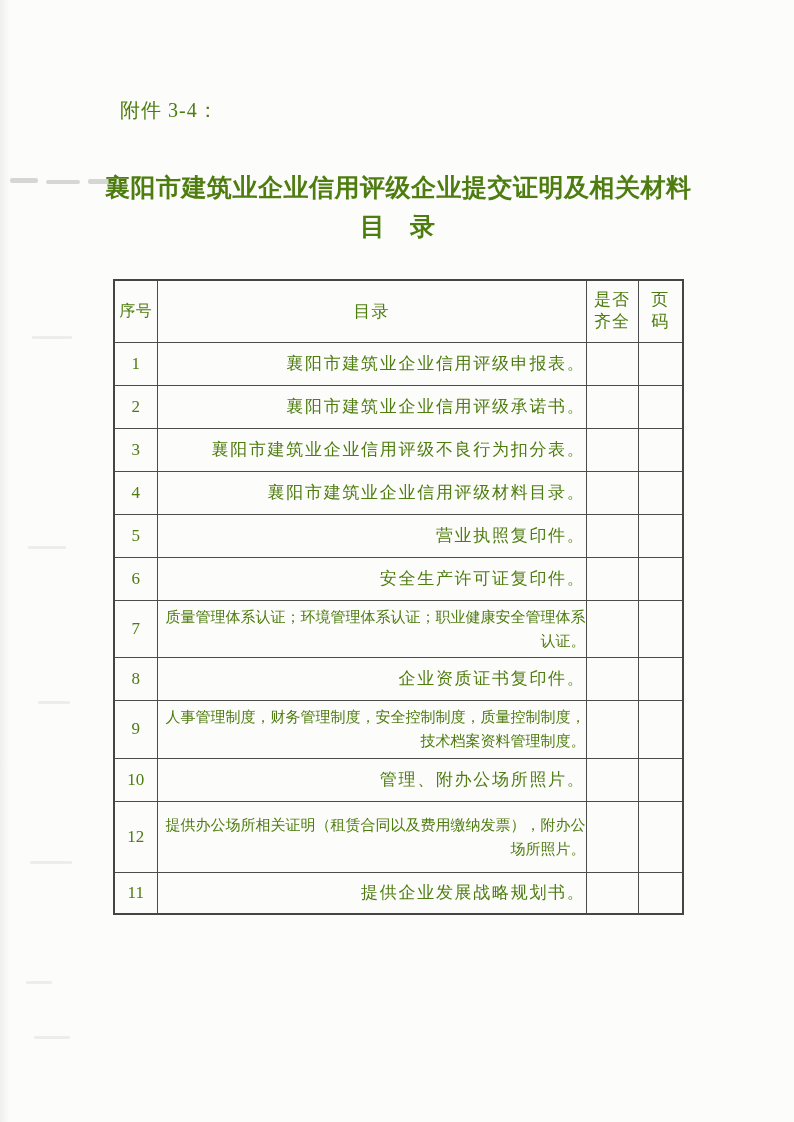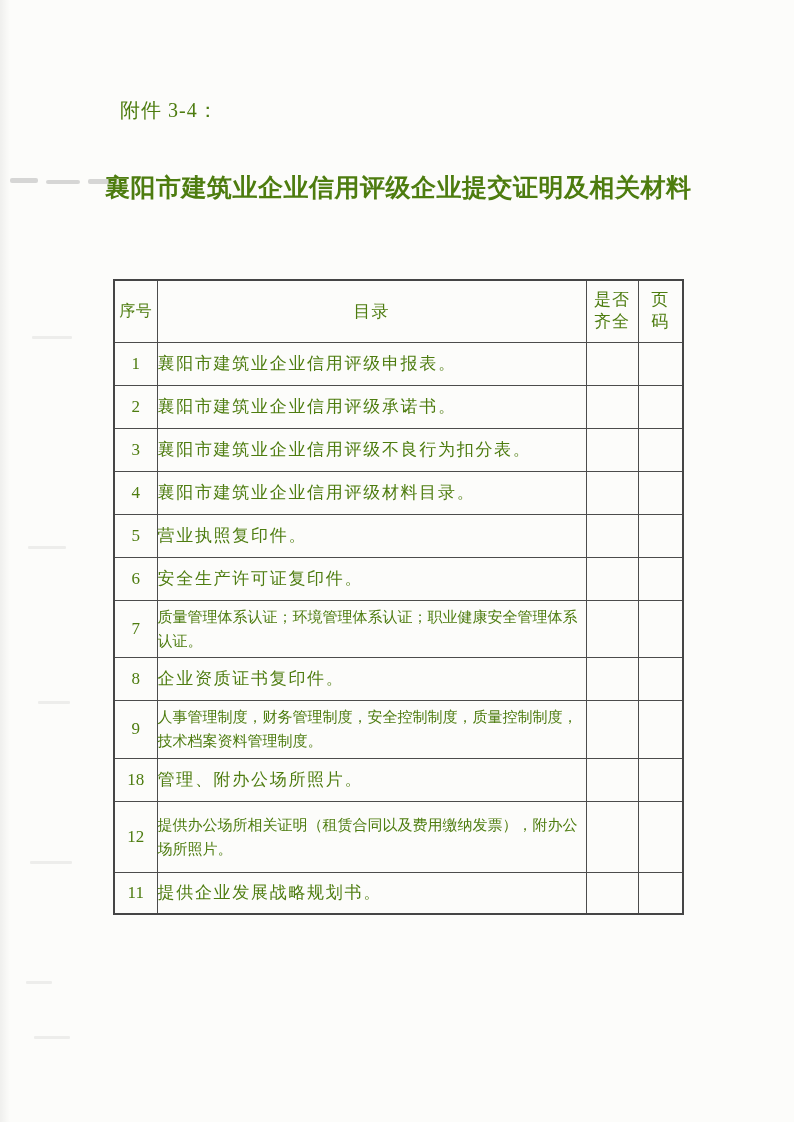--- a/index.html
+++ b/index.html
@@ -103,21 +103,21 @@
     text-align: center;
   }
   th.c-head-idx { font-size: 16px; letter-spacing: 0.5px; text-align: center; }
   th.c-head .hl { display: block; line-height: 22px; }
 
   td.c-idx {
     text-align: center;
     font-size: 17px;
   }
   td.c-item {
-    text-align: left;
+    text-align: right;
     padding: 0 14px;
     font-size: 17px;
     letter-spacing: 1.7px;
     line-height: 24px;
   }
   tr.dense td.c-item {
     font-size: 15px;
     letter-spacing: 0;
     line-height: 24px;
   }
@@ -136,20 +136,21 @@
   <div class="speck" style="left:28px;  top:546px; width:38px; height:3px;"></div>
   <div class="speck" style="left:38px;  top:701px; width:32px; height:3px;"></div>
   <div class="speck" style="left:30px;  top:861px; width:42px; height:3px;"></div>
   <div class="speck" style="left:26px;  top:981px; width:26px; height:3px;"></div>
   <div class="speck" style="left:34px;  top:1036px; width:36px; height:3px;"></div>
 
   <div class="attachment-label">附件 3-4：</div>
 
   <div class="doc-title">襄阳市建筑业企业信用评级企业提交证明及相关材料</div>
 
+  <div class="doc-subtitle">目　录</div>
 
   <table class="materials">
     <colgroup>
       <col class="w-idx">
         <col class="w-item">
         <col class="w-complete">
         <col class="w-page">
     </colgroup>
     <tbody>
         <tr class="hh">
@@ -213,21 +214,21 @@
       <td class="c-complete"></td>
       <td class="c-page"></td>
     </tr>
     <tr class="h58 dense">
       <td class="c-idx">9</td>
       <td class="c-item">人事管理制度，财务管理制度，安全控制制度，质量控制制度，技术档案资料管理制度。</td>
       <td class="c-complete"></td>
       <td class="c-page"></td>
     </tr>
     <tr class="h43">
-      <td class="c-idx">18</td>
+      <td class="c-idx">10</td>
       <td class="c-item">管理、附办公场所照片。</td>
       <td class="c-complete"></td>
       <td class="c-page"></td>
     </tr>
     <tr class="h71 dense">
       <td class="c-idx">12</td>
       <td class="c-item">提供办公场所相关证明（租赁合同以及费用缴纳发票），附办公场所照片。</td>
       <td class="c-complete"></td>
       <td class="c-page"></td>
     </tr>

